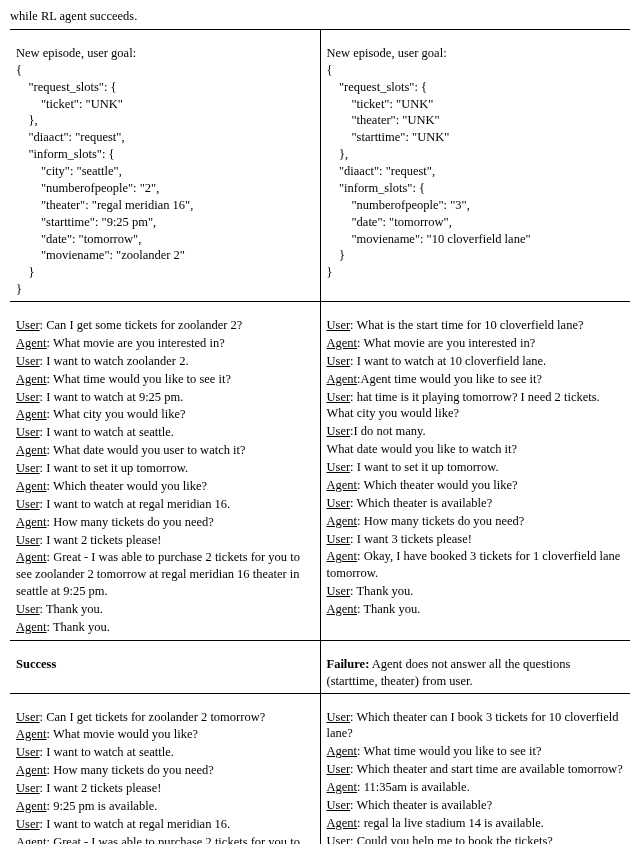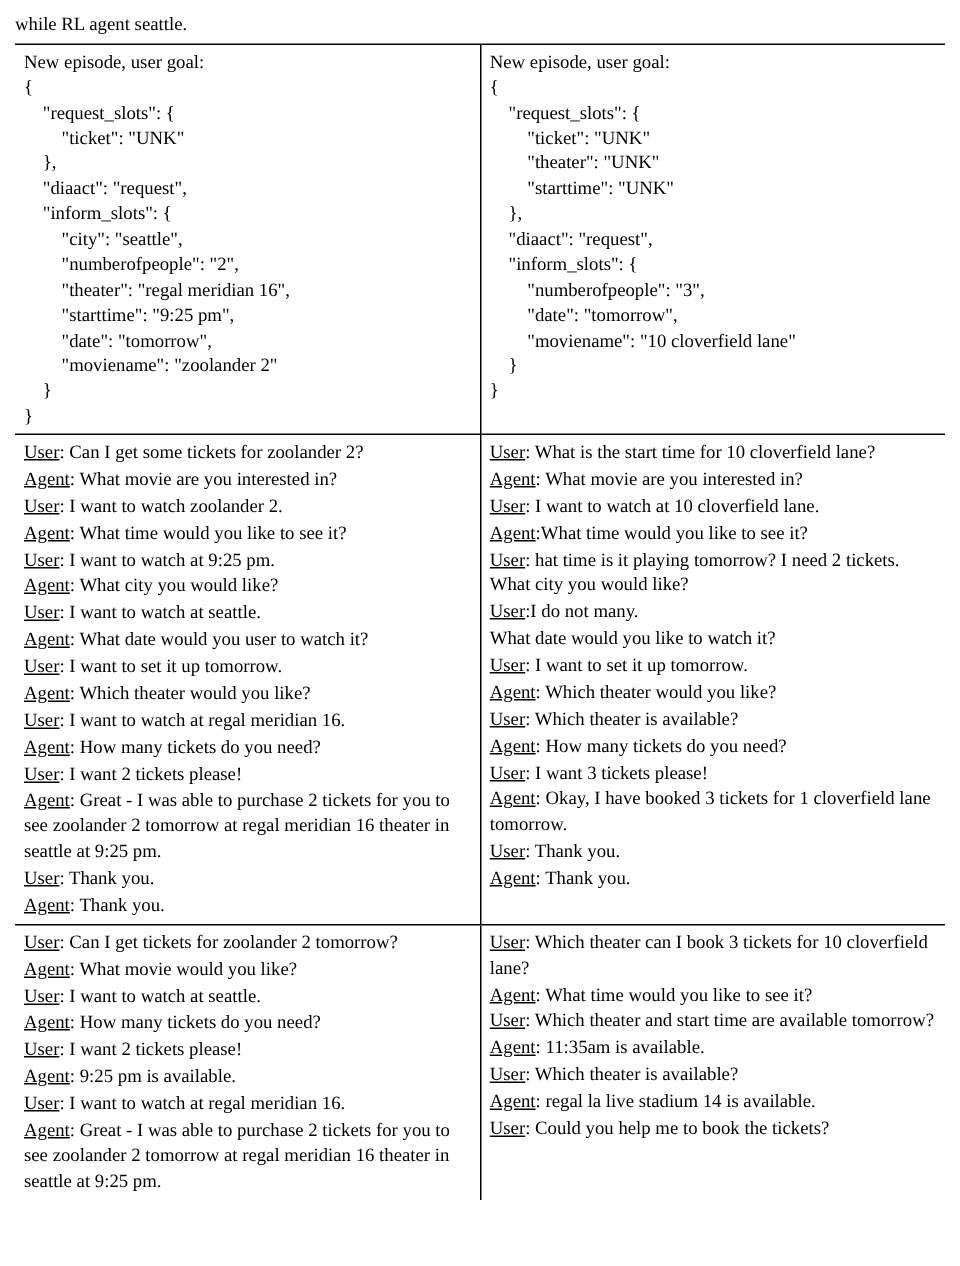--- a/index.html
+++ b/index.html
@@ -16,21 +16,21 @@
   .caption {
     margin-bottom: 4px;
   }
   table.main {
     border-collapse: collapse;
     width: 100%;
     table-layout: fixed;
   }
   table.main td {
     vertical-align: top;
-    padding: 3px 6px 3px 6px;
+    padding: 15px 6px 3px 6px;
     border-left: none;
     border-right: none;
   }
   .sep-top { border-top: 1px solid #000; }
   pre.goal {
     font-family: "Times New Roman", Times, serif;
     font-size: 12.5px;
     margin: 0;
     white-space: pre;
     line-height: 1.35;
@@ -38,21 +38,21 @@
   .hdr { font-weight: bold; }
   .speaker { text-decoration: underline; }
   .dlg p { margin: 0 0 1px 0; }
   .dlg { }
   td.col { width: 50%; }
   td.col + td.col { border-left: 1px solid #000; }
 </style>
 </head>
 <body>
 
-<div class="caption">while RL agent seattle.</div>
+<div class="caption">while RL agent succeeds.</div>
 
 <table class="main">
 
   <tbody>
       <tr class="sep-top">
     <td class="col">
       <div>New episode, user goal:</div>
       <pre class="goal">{
     "request_slots": {
         "ticket": "UNK"
@@ -106,36 +106,48 @@
             <p><span class="speaker">Agent</span><span>: Great - I was able to purchase 2 tickets for you to see zoolander 2 tomorrow at regal meridian 16 theater in seattle at 9:25 pm.</span></p>
             <p><span class="speaker">User</span><span>: Thank you.</span></p>
             <p><span class="speaker">Agent</span><span>: Thank you.</span></p>
           </div>
         </td>
     <td class="col">
           <div class="dlg" id="right-rule-dlg">
             <p><span class="speaker">User</span><span>: What is the start time for 10 cloverfield lane?</span></p>
             <p><span class="speaker">Agent</span><span>: What movie are you interested in?</span></p>
             <p><span class="speaker">User</span><span>: I want to watch at 10 cloverfield lane.</span></p>
-            <p><span class="speaker">Agent</span><span>:What time would you like to see it?</span></p>
+            <p><span class="speaker">Agent</span><span>:Agent time would you like to see it?</span></p>
             <p><span class="speaker">User</span><span>: hat time is it playing tomorrow? I need 2 tickets. What city you would like?</span></p>
             <p><span class="speaker">User</span><span>:I do not many.</span></p>
             <p><span>What date would you like to watch it?</span></p>
             <p><span class="speaker">User</span><span>: I want to set it up tomorrow.</span></p>
             <p><span class="speaker">Agent</span><span>: Which theater would you like?</span></p>
             <p><span class="speaker">User</span><span>: Which theater is available?</span></p>
             <p><span class="speaker">Agent</span><span>: How many tickets do you need?</span></p>
             <p><span class="speaker">User</span><span>: I want 3 tickets please!</span></p>
             <p><span class="speaker">Agent</span><span>: Okay, I have booked 3 tickets for 1 cloverfield lane tomorrow.</span></p>
             <p><span class="speaker">User</span><span>: Thank you.</span></p>
             <p><span class="speaker">Agent</span><span>: Thank you.</span></p>
           </div>
         </td>
   </tr>
 
+  <tr class="sep-top">
+    <td class="col">
+      <div>
+        <span class="hdr">Success</span><span></span>
+      </div>
+    </td>
+    <td class="col">
+      <div>
+        <span class="hdr">Failure:</span><span> Agent does not answer all the questions (starttime, theater) from user.</span>
+      </div>
+    </td>
+  </tr>
 
 
   <tr class="sep-top">
     <td class="col">
           <div class="dlg" id="left-rl-dlg">
             <p><span class="speaker">User</span><span>: Can I get tickets for zoolander 2 tomorrow?</span></p>
             <p><span class="speaker">Agent</span><span>: What movie would you like?</span></p>
             <p><span class="speaker">User</span><span>: I want to watch at seattle.</span></p>
             <p><span class="speaker">Agent</span><span>: How many tickets do you need?</span></p>
             <p><span class="speaker">User</span><span>: I want 2 tickets please!</span></p>

